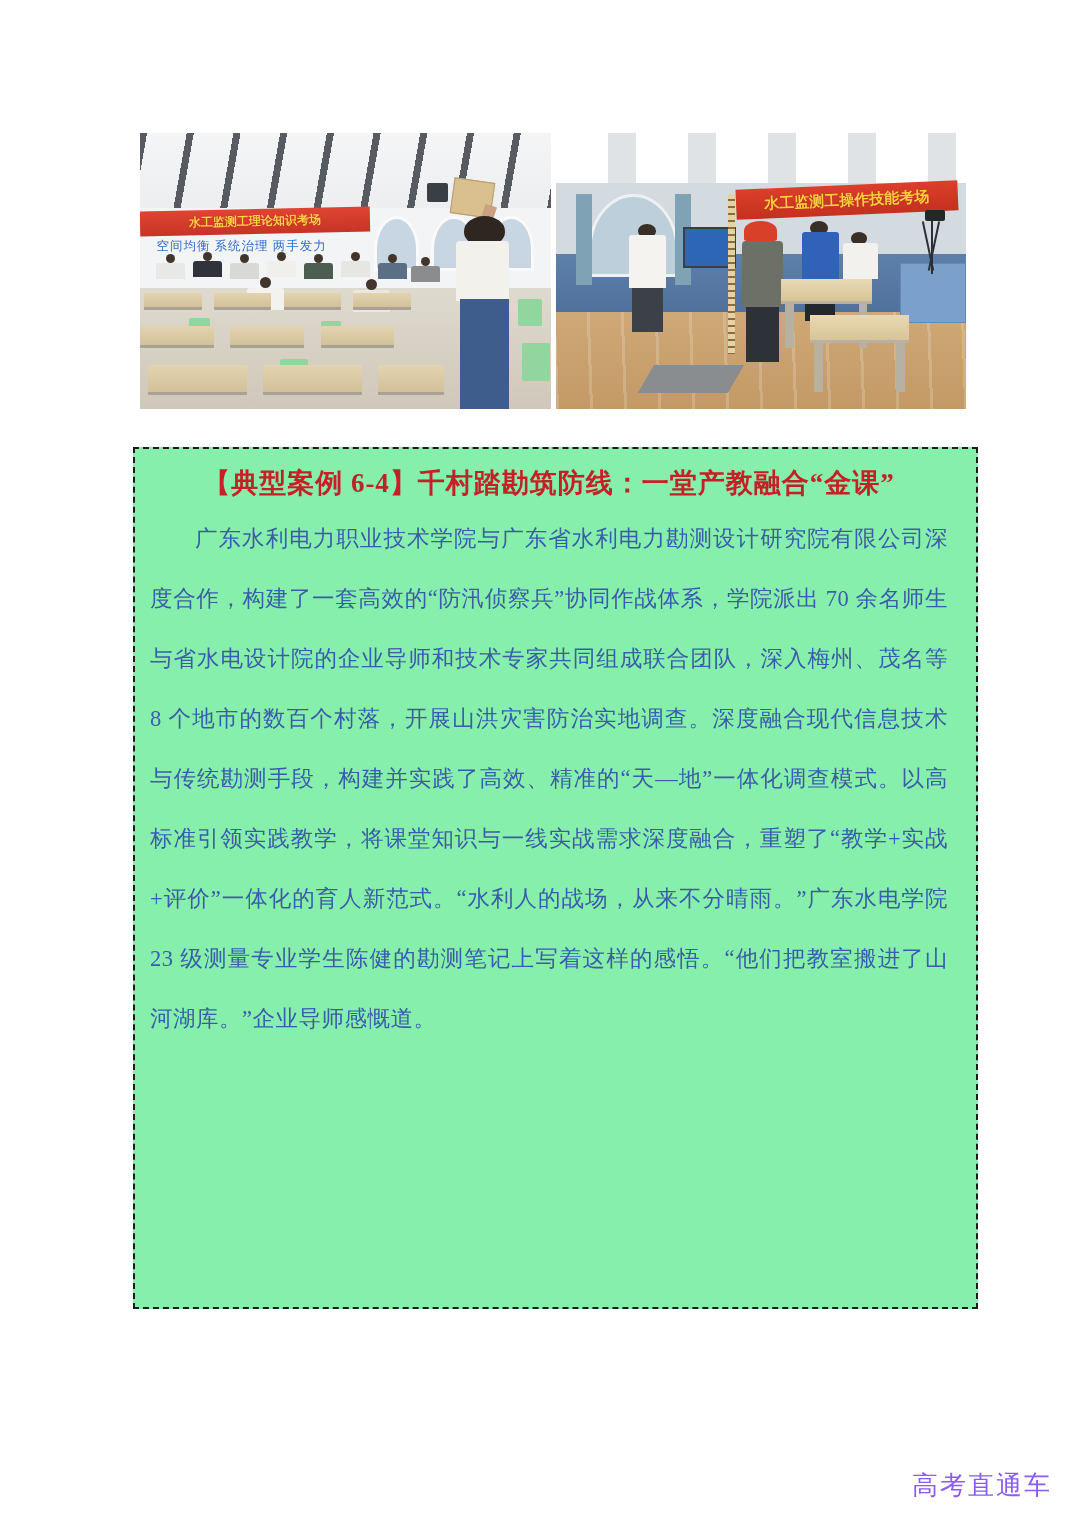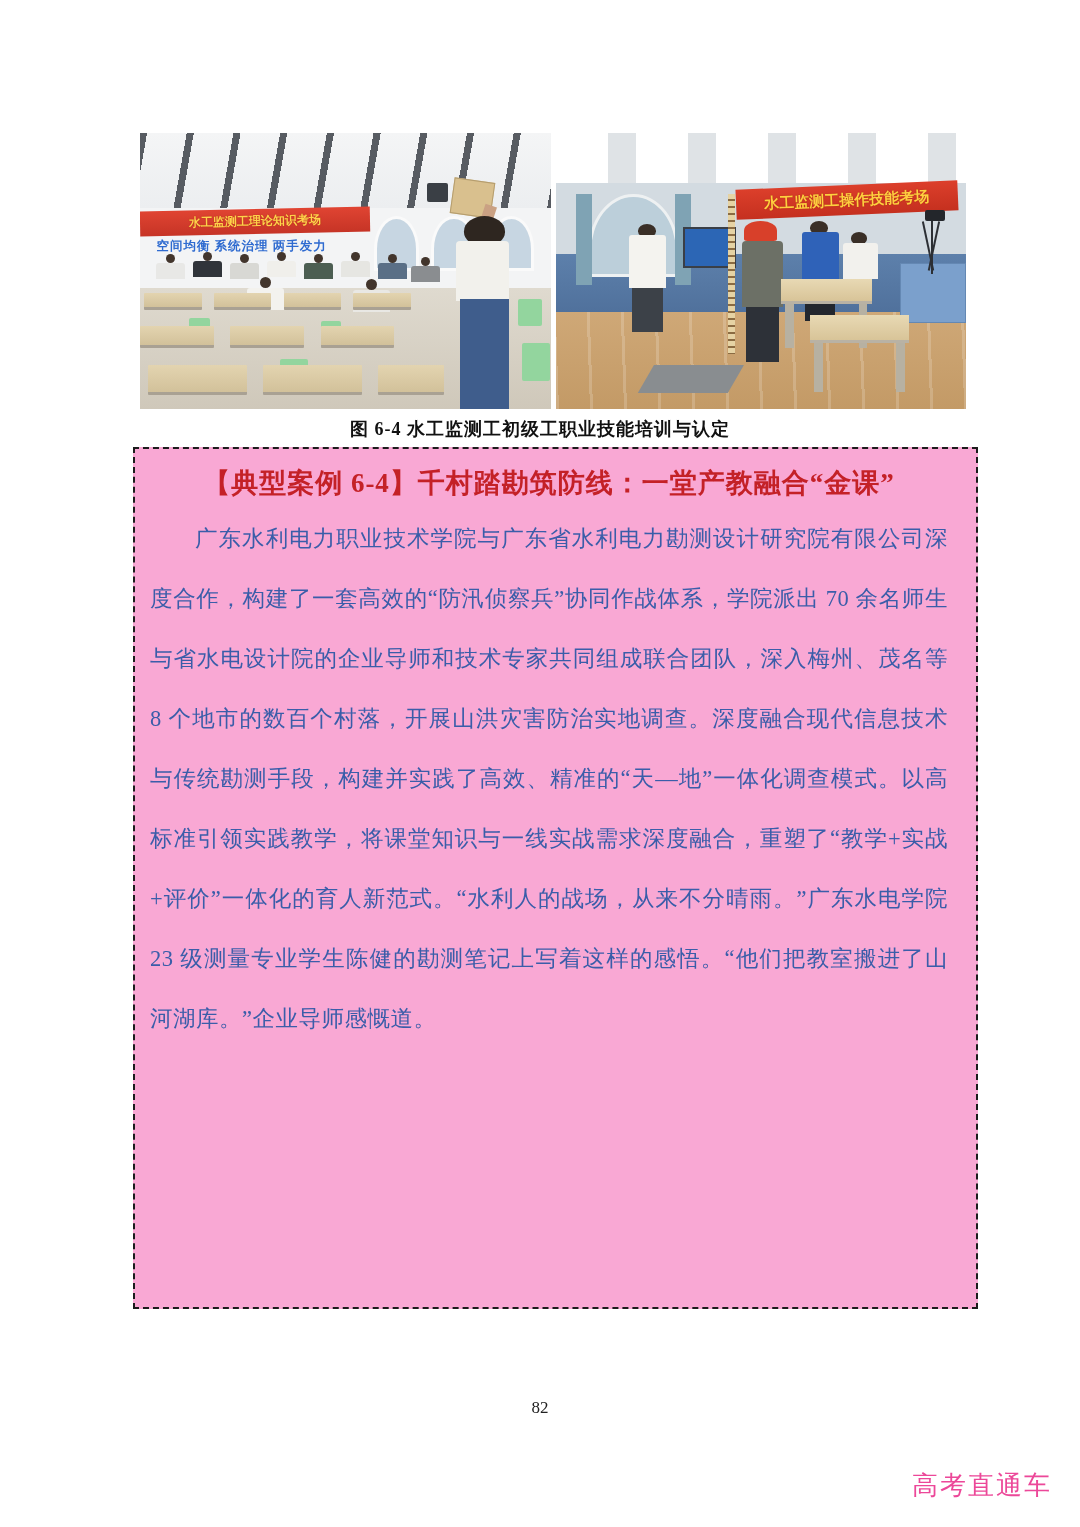--- a/index.html
+++ b/index.html
@@ -45,21 +45,21 @@
   .banner-left {
     left:0; top:27.5%; width:56%; height:9%;
     background:linear-gradient(#e04432,#c63426);
     transform: rotate(-1.2deg);
     display:flex; align-items:center; justify-content:center;
     color:#ffd24a; font-weight:bold; font-size:12px; white-space:nowrap;
     text-shadow: 0 0 1px #a32416;
   }
   .slogan-left {
     left:4%; top:38%; width:62%;
-    color:#2f6bd0; font-weight:bold; font-size:12.5px;
+    color:#2f6bd0; font-weight:normal; font-size:12.5px;
     letter-spacing:1px; white-space:nowrap;
   }
   .ph-floorzone { left:0; top:56%; width:100%; height:44%;
     background:linear-gradient(#dfdacf,#cfc8ba); }
   .desk { background:linear-gradient(#e3d4b0,#d2c19a); border-bottom:3px solid #a9a193; border-radius:1px; }
   .chairgreen { background:#93d59e; border-radius:2px; }
   .person { }
   .p-head { margin:0 auto; border-radius:50%; background:#42352c; }
   .p-torso { border-radius:3px 3px 0 0; }
 
@@ -112,21 +112,21 @@
     position:absolute; left:0; top:417px; width:100%;
     text-align:center; font-size:18px; font-weight:bold; color:#111;
     letter-spacing:1px;
   }
 
   
   .case-box {
     position:absolute;
     left:133px; top:447px;
     width:845px; height:862px;
-    background:#f9a8d4;
+    background:#86efac;
     border:2px dashed #1c1c1c;
     padding:16px 28px 0 15px;
   }
   .case-title {
     text-align:center;
     color:#c42127;
     font-weight:bold;
     font-size:27px;
     letter-spacing:1px;
     margin-bottom:8px;
@@ -141,21 +141,21 @@
     letter-spacing:0.5px;
   }
 
   
   .page-number {
     position:absolute; left:0; top:1398px; width:100%;
     text-align:center; font-size:17px; color:#222;
   }
   .watermark {
     position:absolute; right:28px; top:1468px;
-    color:#ec4899; font-size:26px; letter-spacing:2px;
+    color:#8b5cf6; font-size:26px; letter-spacing:2px;
     font-family:"Liberation Sans", sans-serif;
   }
 </style>
 </head>
 <body>
 
 <div class="page">
 
   <div class="photos">
 
@@ -275,22 +275,20 @@
       <div class="abs" style="left:63%;top:76%;width:2.2%;height:18%;background:#b7b1a2;"></div>
       <div class="abs" style="left:83%;top:76%;width:2.2%;height:18%;background:#b7b1a2;"></div>
 
       <div class="abs" style="left:90%;top:28%;width:5%;height:4%;background:#23262b;border-radius:2px;"></div>
       <div class="abs" style="left:92%;top:32%;width:2px;height:18%;background:#2c2f34;transform:rotate(12deg);"></div>
       <div class="abs" style="left:90.5%;top:32%;width:2px;height:18%;background:#2c2f34;transform:rotate(-12deg);"></div>
       <div class="abs" style="left:91.5%;top:32%;width:2px;height:19%;background:#2c2f34;"></div>
     </div>
   </div>
 
-  <div class="figure-caption">图 6-4 水工监测工初级工职业技能培训与认定</div>
 
   <div class="case-box">
     <div class="case-title">【典型案例 6-4】千村踏勘筑防线：一堂产教融合“金课”</div>
     <p class="case-para">广东水利电力职业技术学院与广东省水利电力勘测设计研究院有限公司深度合作，构建了一套高效的“防汛侦察兵”协同作战体系，学院派出 70 余名师生与省水电设计院的企业导师和技术专家共同组成联合团队，深入梅州、茂名等 8 个地市的数百个村落，开展山洪灾害防治实地调查。深度融合现代信息技术与传统勘测手段，构建并实践了高效、精准的“天—地”一体化调查模式。以高标准引领实践教学，将课堂知识与一线实战需求深度融合，重塑了“教学+实战+评价”一体化的育人新范式。“水利人的战场，从来不分晴雨。”广东水电学院 23 级测量专业学生陈健的勘测笔记上写着这样的感悟。“他们把教室搬进了山河湖库。”企业导师感慨道。</p>
   </div>
 
-  <div class="page-number">82</div>
   <div class="watermark">高考直通车</div>
 </div>
 
 </body></html>

